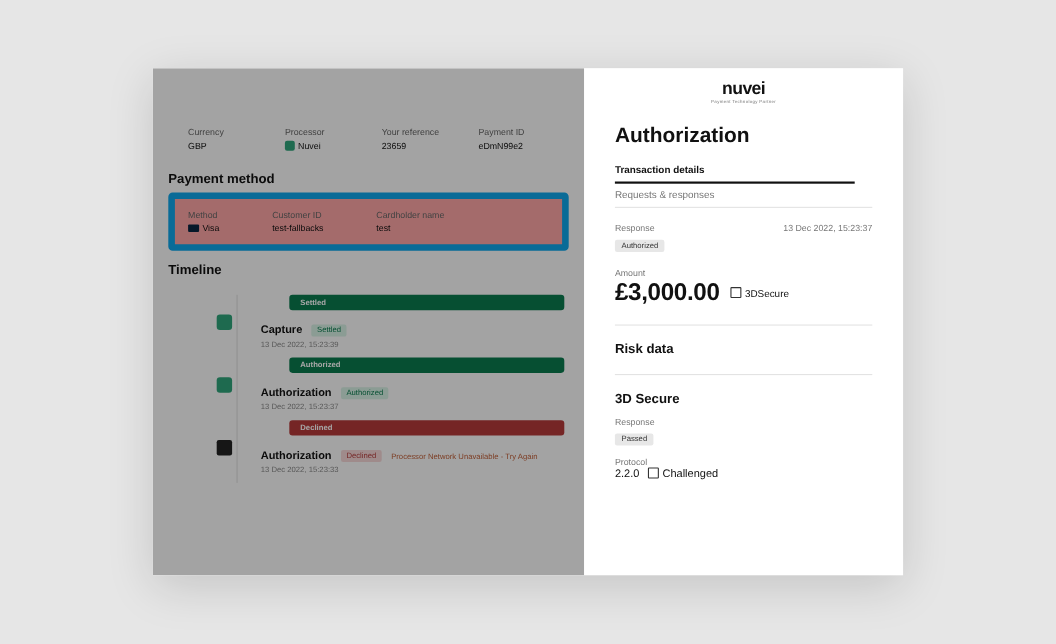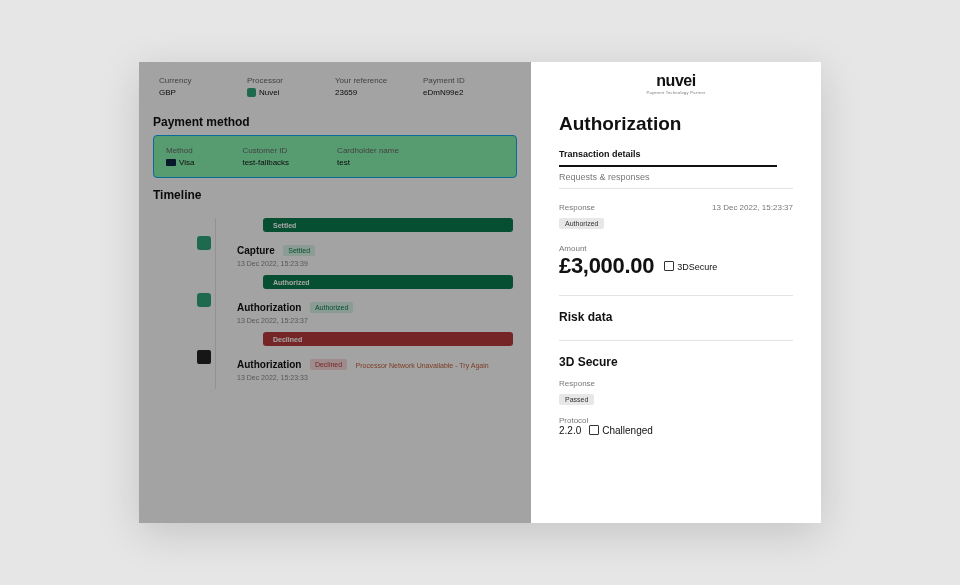--- a/index.html
+++ b/index.html
@@ -2,27 +2,27 @@
 <html><head>
 <meta charset="utf-8">
 <style>
   html,body{margin:0;padding:0;background:#e6e6e6;font-family:-apple-system,BlinkMacSystemFont,"Segoe UI",Helvetica,Arial,sans-serif;color:#111;}
   .stage{width:960px;height:585px;position:relative;overflow:hidden;}
   .app{position:absolute;left:139px;top:62px;width:682px;height:461px;display:flex;box-shadow:0 10px 40px rgba(0,0,0,0.15);}
   .left{width:392px;background:#fafafa;position:relative;overflow:hidden;}
   .dim{position:absolute;inset:0;background:rgba(0,0,0,0.35);z-index:50;}
   .right{flex:1;background:#fff;padding:0 28px 0 28px;box-sizing:border-box;overflow:hidden;}
   
-  .summary-grid{display:flex;gap:28px;padding:14px 16px 8px 20px;}
+  .summary-grid{display:flex;gap:28px;padding:14px 16px 8px 32px;margin-top:40px;}
   .grid-col{min-width:60px;}
   .lbl{font-size:8px;color:#666;margin-bottom:3px;}
   .val{font-size:8px;color:#111;display:flex;align-items:center;gap:3px;}
   .proc-badge{width:9px;height:9px;border-radius:2px;background:#2fa37a;display:inline-block;}
   .section-h{font-size:12px;font-weight:600;padding:10px 14px 6px 0;margin-left:14px;}
-  .method-row{display:flex;gap:48px;margin:0 14px;border:1px solid #0ea5e9;border-radius:4px;padding:10px 12px;background:#86efac;}
+  .method-row{display:flex;gap:48px;margin:0 14px;border:6px solid #0ea5e9;border-radius:4px;padding:10px 12px;background:#fca5a5;}
   .visa-logo{width:10px;height:7px;border-radius:1px;background:#0a2540;display:inline-block;}
   .timeline{position:relative;margin-top:10px;padding-left:14px;}
   .tl-line{position:absolute;left:76px;top:0;bottom:0;width:1px;background:#e0e0e0;z-index:0;}
   .bar{height:14px;border-radius:3px;font-size:7px;font-weight:600;color:#fff;display:flex;align-items:center;padding-left:10px;}
   .bar.green{background:#0a7a4e;}
   .bar.red{background:#b43a3a;}
   .bar.long{margin-left:110px;width:240px;}
   .event{margin-left:72px;padding:8px 0 8px 12px;position:relative;}
   .event.inset{margin-left:37px;}
   .ev-icon{position:absolute;left:-28px;top:4px;width:14px;height:14px;border-radius:3px;background:#2fa37a;z-index:2;}

